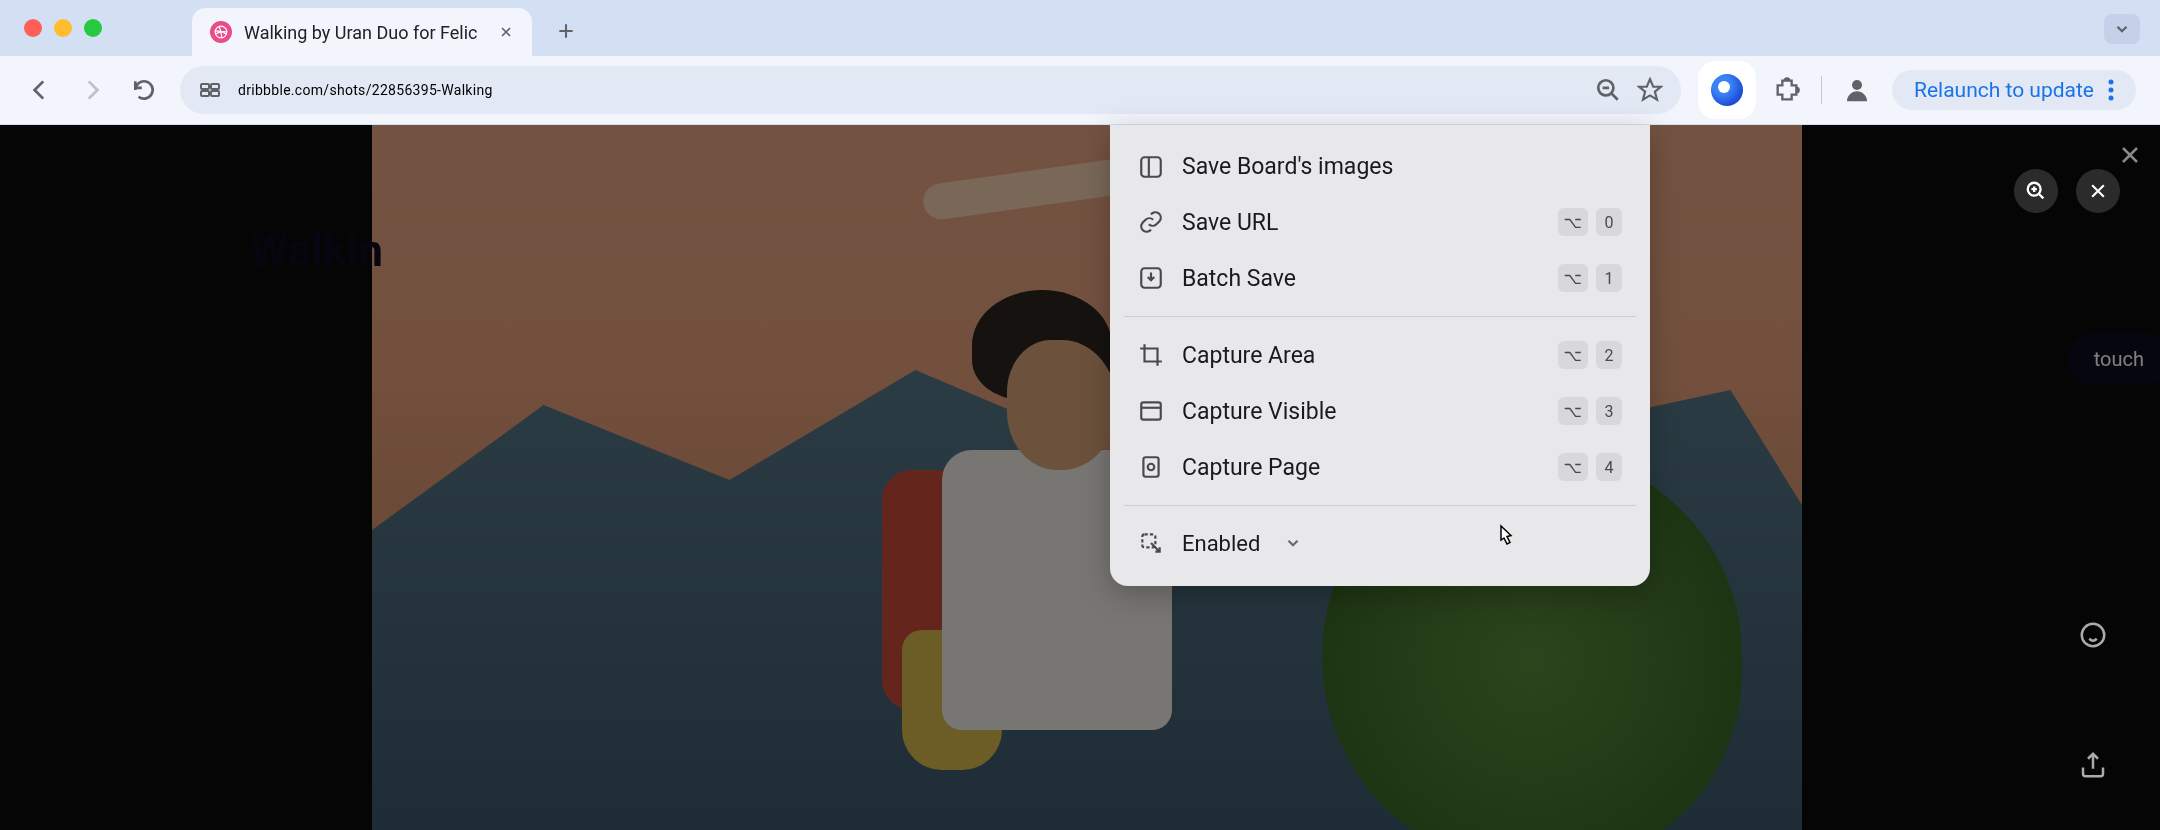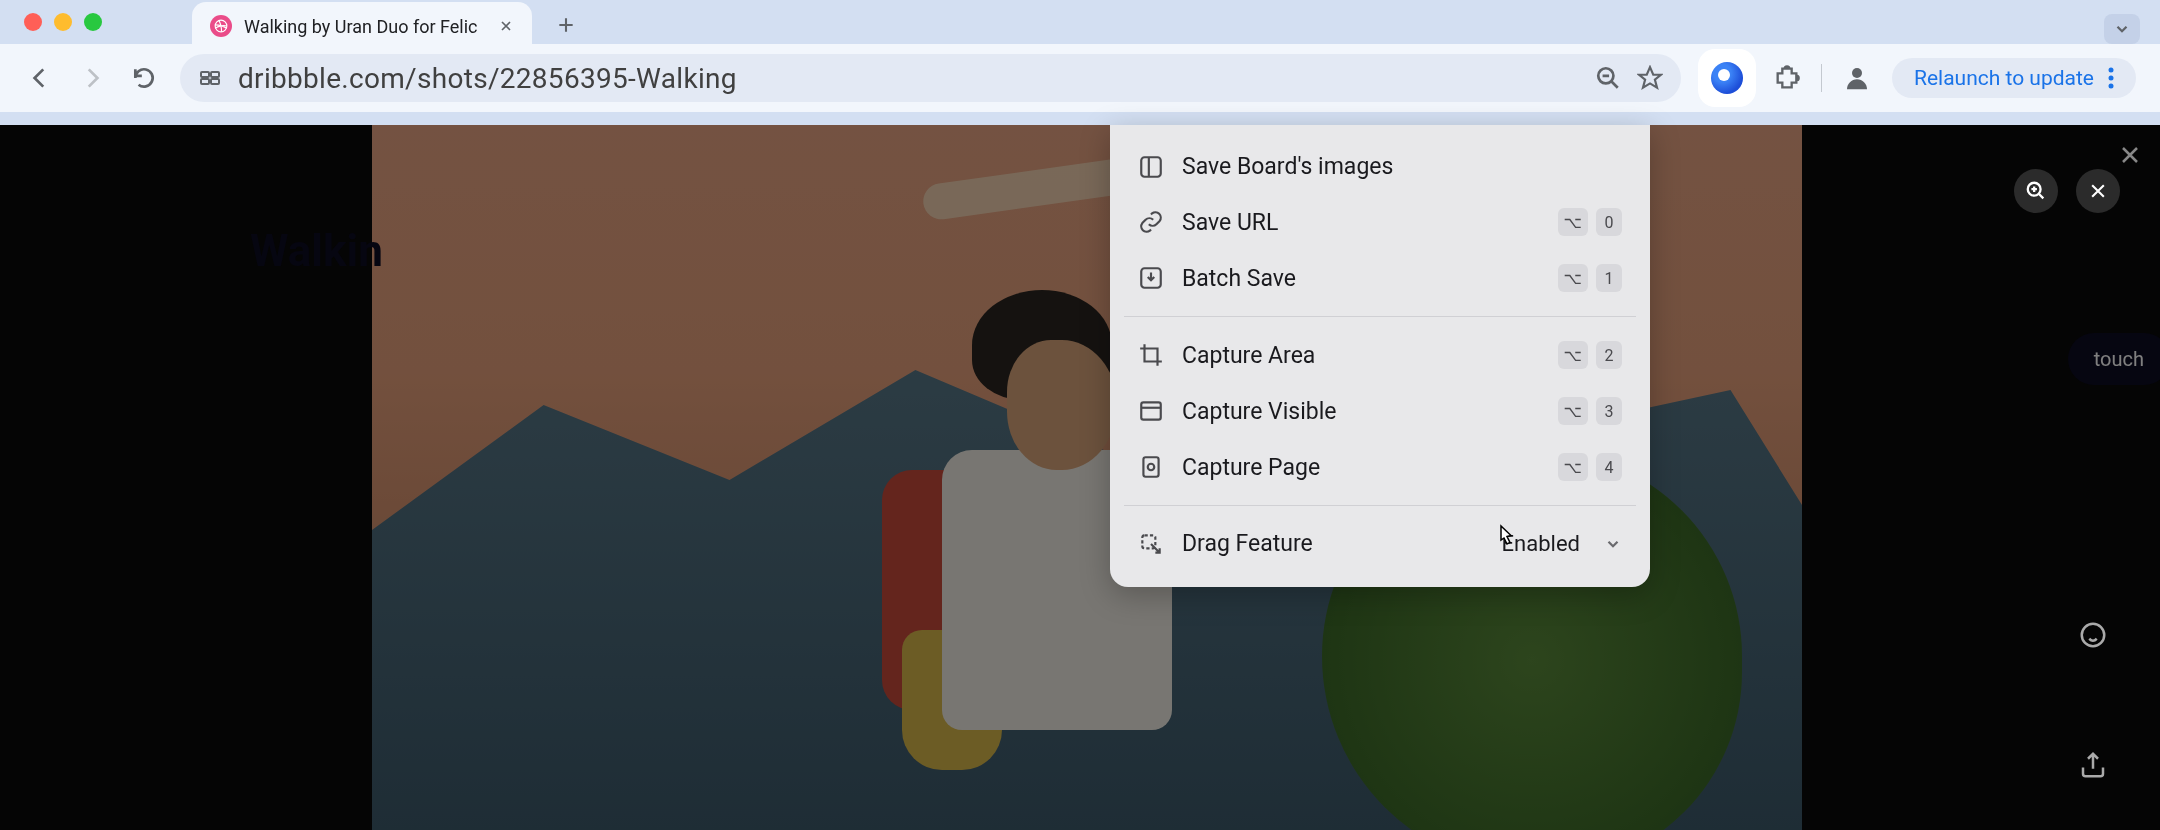--- a/index.html
+++ b/index.html
@@ -7,21 +7,21 @@
       font-family: -apple-system, BlinkMacSystemFont, "Segoe UI", Roboto, sans-serif;
       width: 2160px; height: 830px; background: #000; overflow: hidden;
       position: relative;
     }
 
     
     .browser-chrome {
       background: #d3dff2; height: 125px; position: relative; z-index: 10;
     }
     .titlebar {
-      height: 44px; display: flex; align-items: center; padding-left: 24px;
+      height: 56px; display: flex; align-items: center; padding-left: 24px;
     }
     .traffic-lights { display: flex; gap: 12px; margin-right: 90px; }
     .dot { width: 18px; height: 18px; border-radius: 50%; }
     .dot.red { background: #ff5f57; }
     .dot.yellow { background: #febc2e; }
     .dot.green { background: #28c840; }
 
     .tab {
       background: #f2f6fc; border-radius: 14px 14px 0 0; height: 48px;
       display: flex; align-items: center; padding: 0 18px; gap: 12px;
@@ -46,21 +46,21 @@
       height: 68px; background: #f2f6fc; display: flex; align-items: center;
       padding: 0 24px; gap: 20px;
     }
     .nav-btn { color: #5f6368; display: flex; align-items: center; justify-content: center; width: 32px; height: 32px; }
     .nav-btn.disabled { color: #bdc1c6; }
     .omnibox {
       flex: 1; background: #e3e9f4; border-radius: 30px; height: 48px;
       display: flex; align-items: center; padding: 0 18px; gap: 16px;
     }
     .site-info { color: #5f6368; }
-    .url { font-size: 28px; color: #404040; flex: 1; letter-spacing: 0.3px; }
+    .url { font-size: 14px; color: #000000; flex: 1; letter-spacing: 0.3px; }
     .omni-icon { color: #5f6368; }
     .ext-highlight {
       width: 52px; height: 52px; background: #fff; border-radius: 14px;
       display: flex; align-items: center; justify-content: center;
       box-shadow: 0 0 0 3px #fff;
     }
     .eagle-icon {
       width: 32px; height: 32px; border-radius: 50%;
       background: radial-gradient(circle at 35% 35%, #3b82f6 30%, #1d4ed8 70%);
       position: relative;
@@ -434,21 +434,20 @@
   </div>
   <div class="menu-sep"></div>
   <div class="menu-group">
     <div class="menu-item">
       <span class="menu-icon">
         <svg width="26" height="26" viewBox="0 0 24 24" stroke="#4a4a4e" stroke-width="2" fill="none">
             <rect x="4" y="4" width="12" height="12" rx="2" stroke-dasharray="3 2"></rect>
             <path d="M12 12l8 8M16 20h4v-4"></path>
           </svg>
       </span>
-      <span class="menu-label">Drag Feature</span>
       <div class="menu-right">
         <span class="menu-status">Enabled</span>
         <svg width="18" height="18" viewBox="0 0 24 24" stroke="#6a6a6e" stroke-width="3" fill="none">
             <path d="M6 9l6 6 6-6"></path>
           </svg>
       </div>
     </div>
   </div>
 </div>
 

